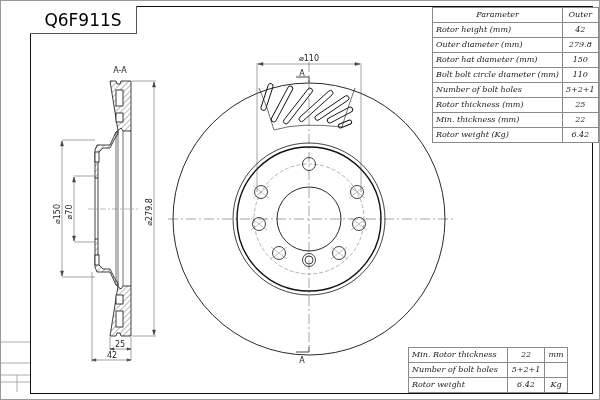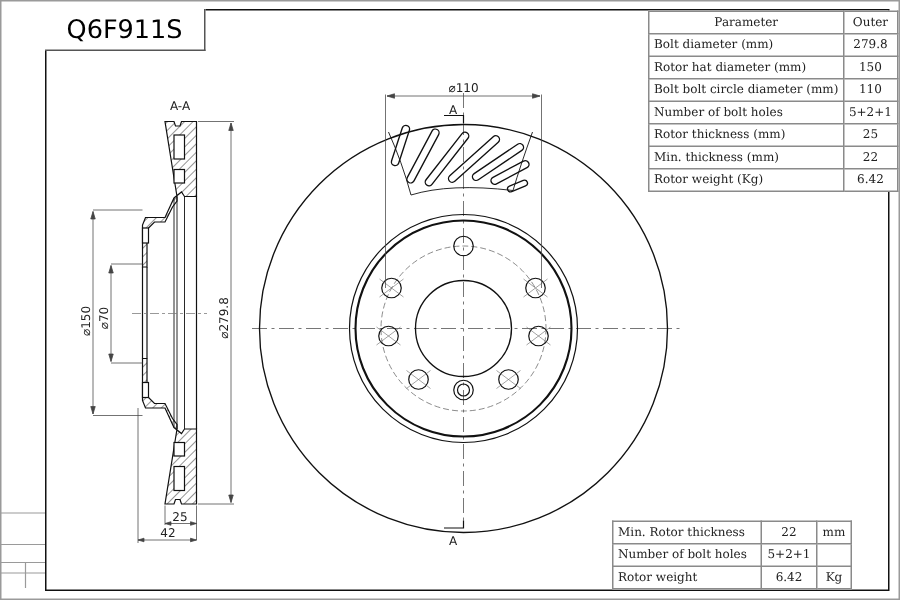--- a/index.html
+++ b/index.html
@@ -2,21 +2,21 @@
 <html><head>
 <meta charset="utf-8">
 <style>
   html, body { margin: 0; padding: 0; background: #ffffff; }
   body { width: 600px; height: 400px; position: relative; overflow: hidden; font-family: "DejaVu Sans", sans-serif; }
   .outer-frame { position: absolute; left: 0; top: 0; width: 598px; height: 398px; border: 1px solid #9a9a9a; box-sizing: content-box; }
   .inner-frame { position: absolute; left: 30px; top: 6px; width: 561px; height: 386px; border: 1px solid #111; }
   .title-box { position: absolute; left: 30px; top: 6px; width: 106px; height: 27px; border-right: 1px solid #555; border-bottom: 1px solid #555; display: flex; align-items: center; justify-content: center; font-family: "DejaVu Sans", sans-serif; font-size: 17px; color: #000; background: #fff; }
   .drawing { position: absolute; left: 0; top: 0; }
   .spec-table { position: absolute; border-collapse: collapse; font-family: "DejaVu Serif", serif; font-size: 8px; color: #222; background: #fff; }
-  .spec-table td { border: 1px solid #8a8a8a; padding: 0 3px; height: 14px; line-height: 14px; white-space: nowrap; }
+  .spec-table td { border: 1px solid #8a8a8a; padding: 0 3px; height: 14px; line-height: 14px; white-space: nowrap; font-style: italic; }
   .spec-table td.val { text-align: center; }
   .spec-table td.head { text-align: center; }
   .top-table { left: 432px; top: 7px; width: 160px; }
   .bottom-table { left: 408px; top: 347px; width: 160px; }
   .bottom-table td { height: 14px; }
   .dim-text { font-family: "DejaVu Sans", sans-serif; font-size: 8px; fill: #222; }
 </style>
 </head>
 <body>
 
@@ -172,21 +172,25 @@
 
 <div class="title-box">Q6F911S</div>
 
 <table class="spec-table top-table">
   <tbody>
     <tr>
       <td class="head" style="width:122px">Parameter</td>
       <td class="head">Outer</td>
     </tr>
     <tr>
-      <td>Bolt diameter (mm)</td>
+      <td>Rotor height (mm)</td>
+      <td class="val">42</td>
+    </tr>
+    <tr>
+      <td>Outer diameter (mm)</td>
       <td class="val">279.8</td>
     </tr>
     <tr>
       <td>Rotor hat diameter (mm)</td>
       <td class="val">150</td>
     </tr>
     <tr>
       <td>Bolt bolt circle diameter (mm)</td>
       <td class="val">110</td>
     </tr>

